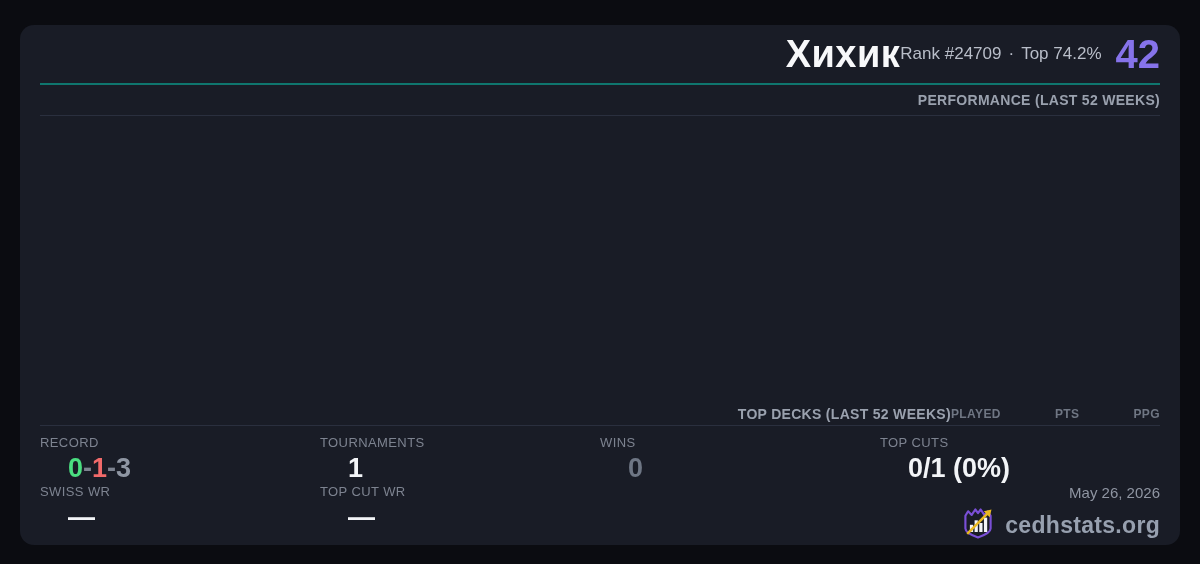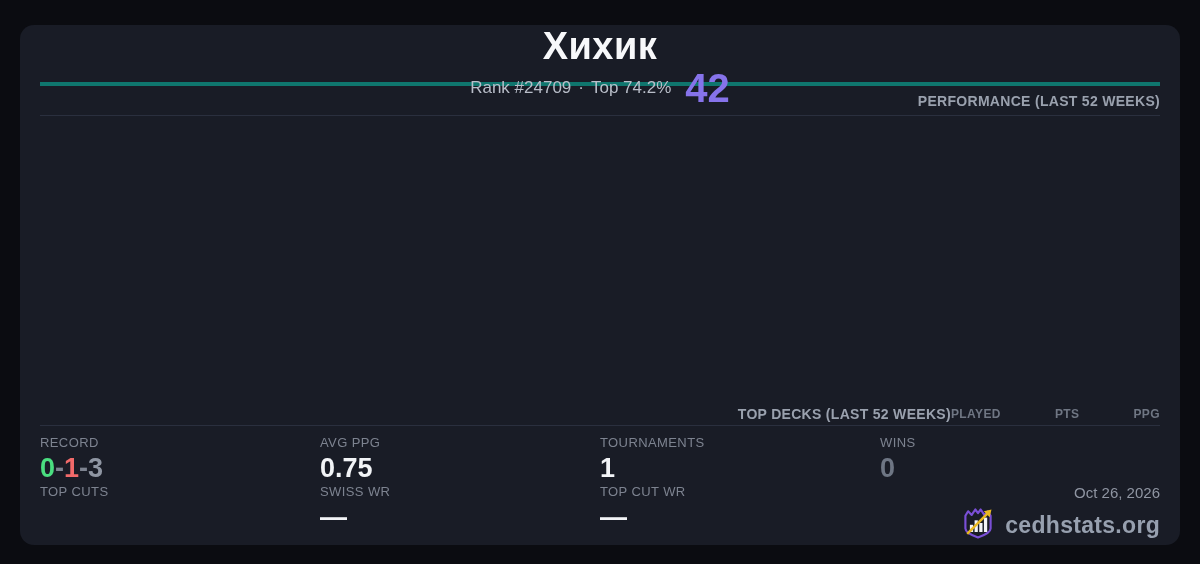--- a/index.html
+++ b/index.html
@@ -17,23 +17,22 @@
     border-radius: 14px;
     padding: 0 20px;
     display: flex;
     flex-direction: column;
   }
   
   .header {
     height: 61px;
     display: flex;
     align-items: center;
-    justify-content: flex-start;
-    border-bottom: 4px solid #0f766e;
-    flex-direction: column;
+    justify-content: flex-end;
+    border-bottom: 2px solid #0f766e;
   }
   .title {
     font-size: 38px;
     font-weight: 700;
     color: #f7f8fa;
     letter-spacing: 0.5px;
   }
   .header-right {
     display: flex;
     align-items: center;
@@ -111,20 +110,21 @@
     font-size: 13px;
     color: #7d8390;
     letter-spacing: 0.4px;
     margin-bottom: 3px;
   }
   .stat-value {
     font-size: 27px;
     font-weight: 700;
     color: #f2f4f7;
     line-height: 1.15;
+    margin-left: 28px;
   }
   .val-green { color: #4ade80; }
   .val-red { color: #f16a6a; }
   .val-gray { color: #8f96a3; }
   .val-muted { color: #6e7684; }
   .sep-gray { color: #7d8390; }
   
   .footer-cell {
     grid-column: 4;
     grid-row: 2;
@@ -182,51 +182,48 @@
     </div>
   </div>
 
   <div class="stats">
 
     <div>
       <div class="stat-label">RECORD</div>
       <div class="stat-value"><span class="val-green">0</span><span class="sep-gray">-</span><span class="val-red">1</span><span class="sep-gray">-</span><span class="val-gray">3</span></div>
     </div>
 
-    <div>
-      <div class="stat-label">AVG PPG</div>
-      <div class="stat-value">0.75</div>
-    </div>
 
     <div>
       <div class="stat-label">TOURNAMENTS</div>
       <div class="stat-value">1</div>
     </div>
 
     <div>
       <div class="stat-label">WINS</div>
       <div class="stat-value val-muted">0</div>
     </div>
 
     <div>
       <div class="stat-label">TOP CUTS</div>
+      <div class="stat-value">0/1 (0%)</div>
     </div>
 
     <div>
       <div class="stat-label">SWISS WR</div>
       <div class="stat-value">—</div>
     </div>
 
     <div>
       <div class="stat-label">TOP CUT WR</div>
       <div class="stat-value">—</div>
     </div>
 
     <div class="footer-cell">
-      <div class="footer-date">Oct 26, 2026</div>
+      <div class="footer-date">May 26, 2026</div>
       <div class="brand-row">
         <span>
           <svg width="36" height="36" viewBox="0 0 40 40">
 
             <path d="M6 12 L9 7 L13 11 L17 5 L20 9 L23 5 L27 11 L31 7 L34 12 L34 26 Q34 31 20 36 Q6 31 6 26 Z" fill="none" stroke="#7a4fd6" stroke-width="2.4" stroke-linejoin="round"></path>
 
             <rect x="11" y="22" width="3.6" height="8" fill="#f2f4f7"></rect>
             <rect x="16.2" y="17" width="3.6" height="13" fill="#f2f4f7"></rect>
             <rect x="21.4" y="20" width="3.6" height="10" fill="#f2f4f7"></rect>
             <rect x="26.6" y="14" width="3.6" height="16" fill="#f2f4f7"></rect>

